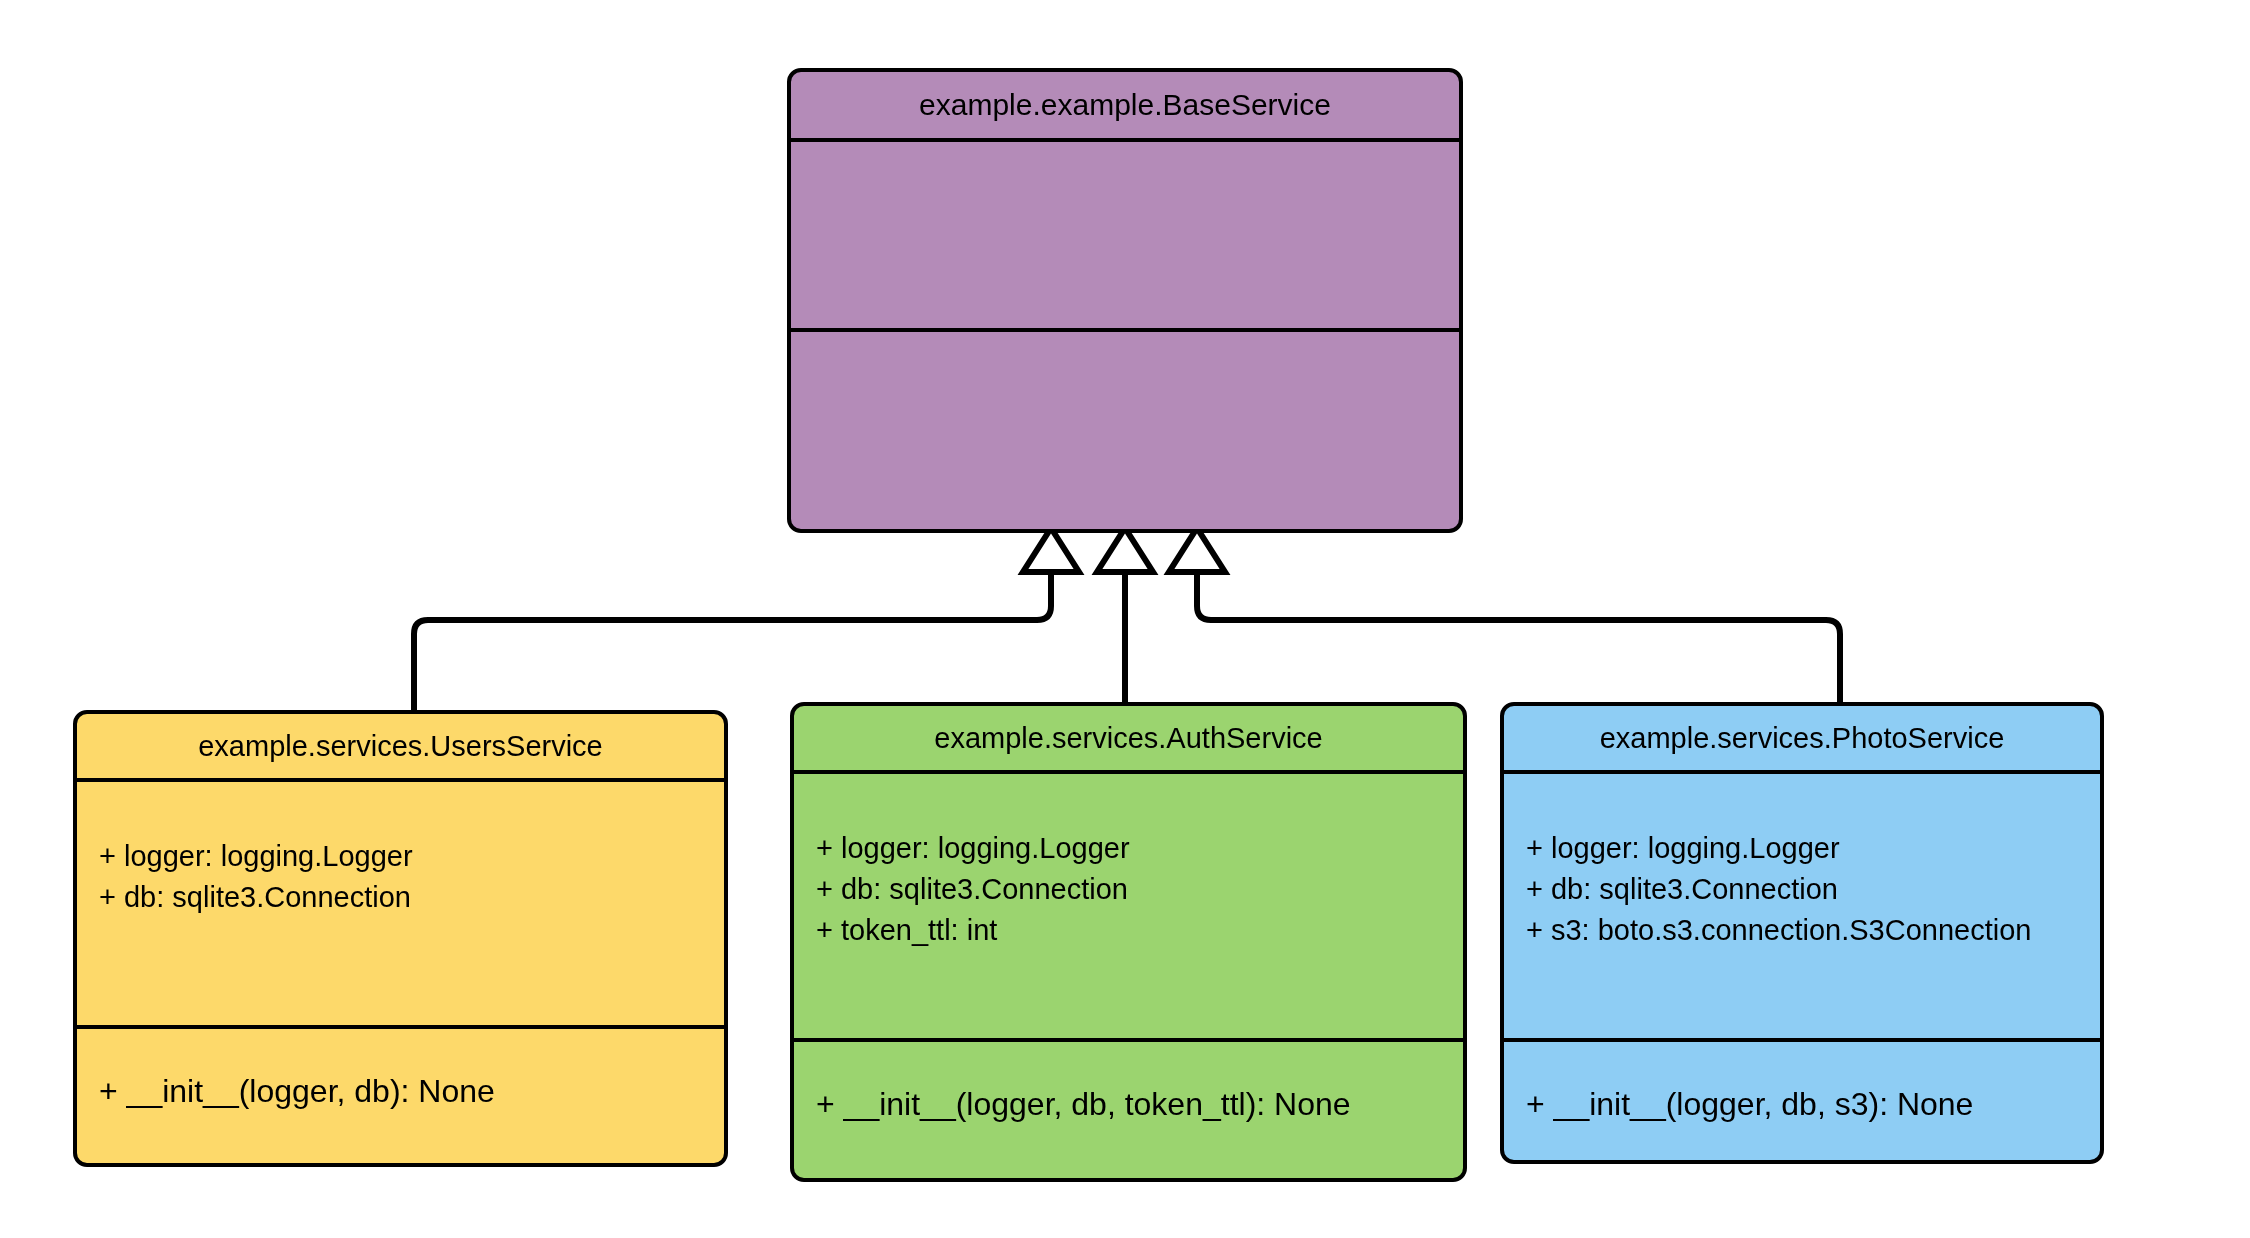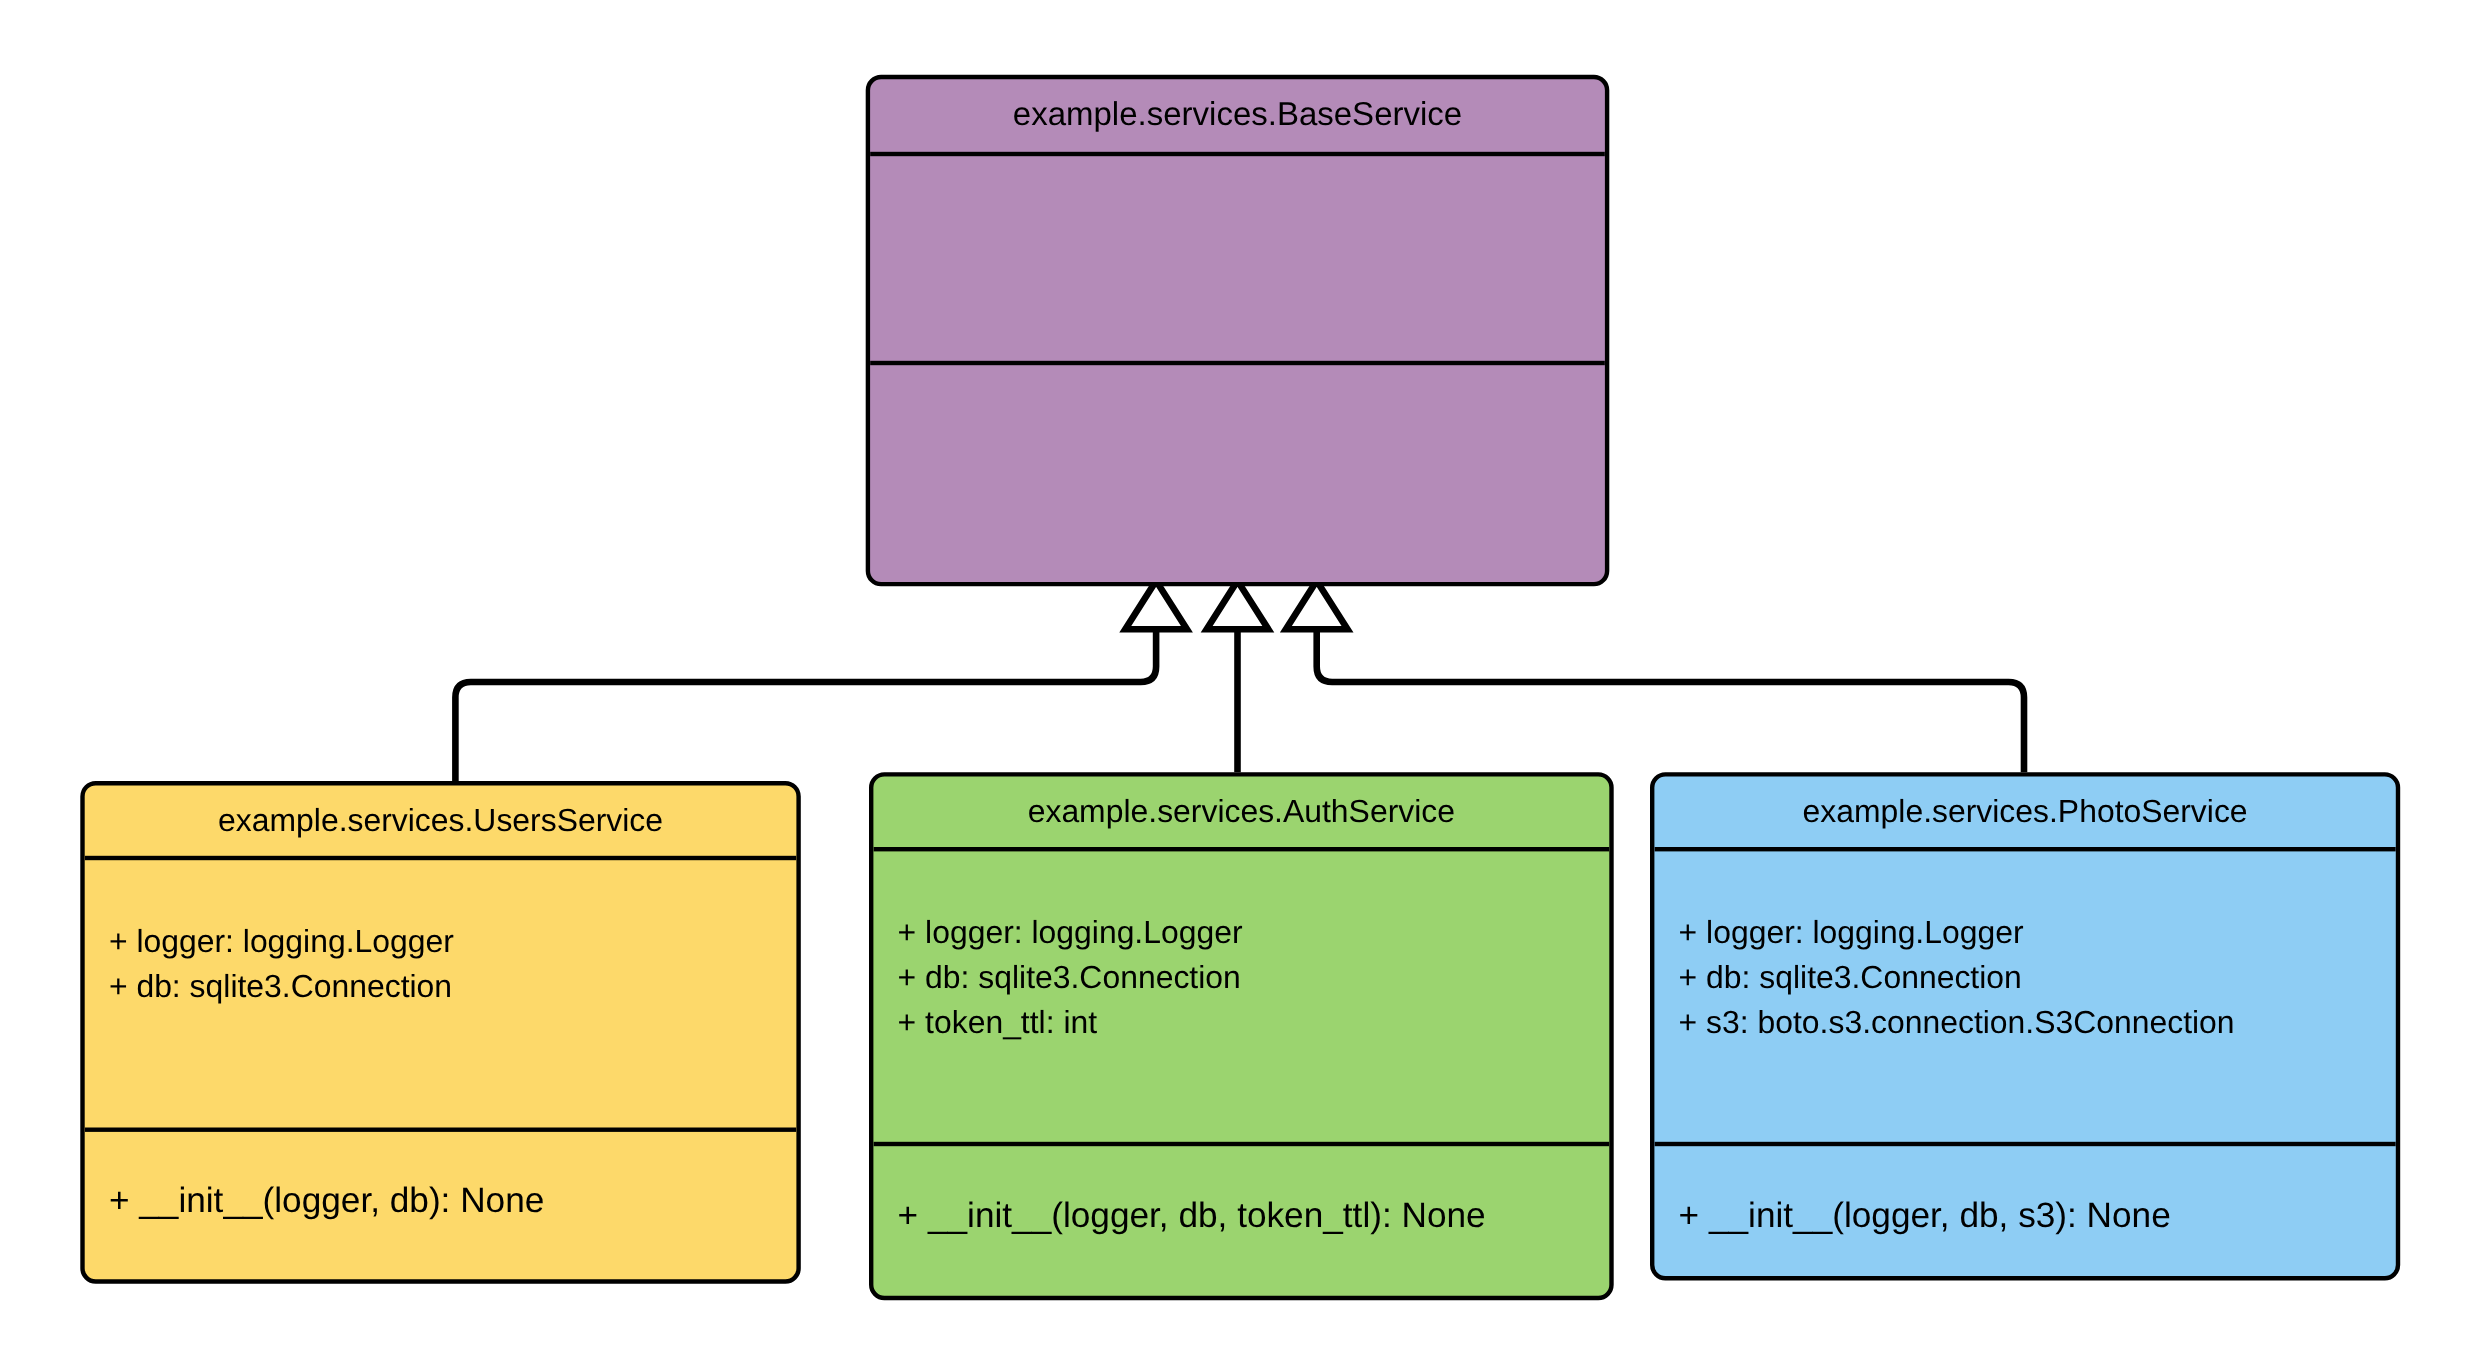--- a/index.html
+++ b/index.html
@@ -106,21 +106,21 @@
     top: 702px;
     width: 677px;
     height: 480px;
     background: #9bd46f;
   }
   #class-auth .attrs-compartment { height: 264px; }
 
   #class-photo {
     left: 1500px;
     top: 702px;
-    width: 682px;
+    width: 604px;
     height: 462px;
     background: #8ecdf4;
   }
   #class-photo .attrs-compartment { height: 264px; }
 </style>
 </head>
 <body>
 
 <div id="canvas">
 
@@ -134,21 +134,21 @@
       <path d="M 1840 702 L 1840 634 Q 1840 620 1826 620 L 1211 620 Q 1197 620 1197 606 L 1197 570"></path>
     </g>
     <g stroke="#000000" stroke-width="6" stroke-linejoin="miter" fill="#ffffff">
       <polygon points="1051,528 1023,572 1079,572"></polygon>
       <polygon points="1125,528 1097,572 1153,572"></polygon>
       <polygon points="1197,528 1169,572 1225,572"></polygon>
     </g>
   </svg>
 
   <div class="uml-class" id="class-base">
-    <div class="cls-title">example.services.BaseService</div>
+    <div class="cls-title">example.example.BaseService</div>
     <div class="cls-sep"></div>
     <div class="cls-compartment attrs-compartment"></div>
     <div class="cls-sep"></div>
     <div class="cls-compartment methods-compartment"></div>
   </div>
 
   <div class="uml-class child-class" id="class-users">
     <div class="cls-title">example.services.UsersService</div>
     <div class="cls-sep"></div>
     <div class="cls-compartment attrs-compartment">

